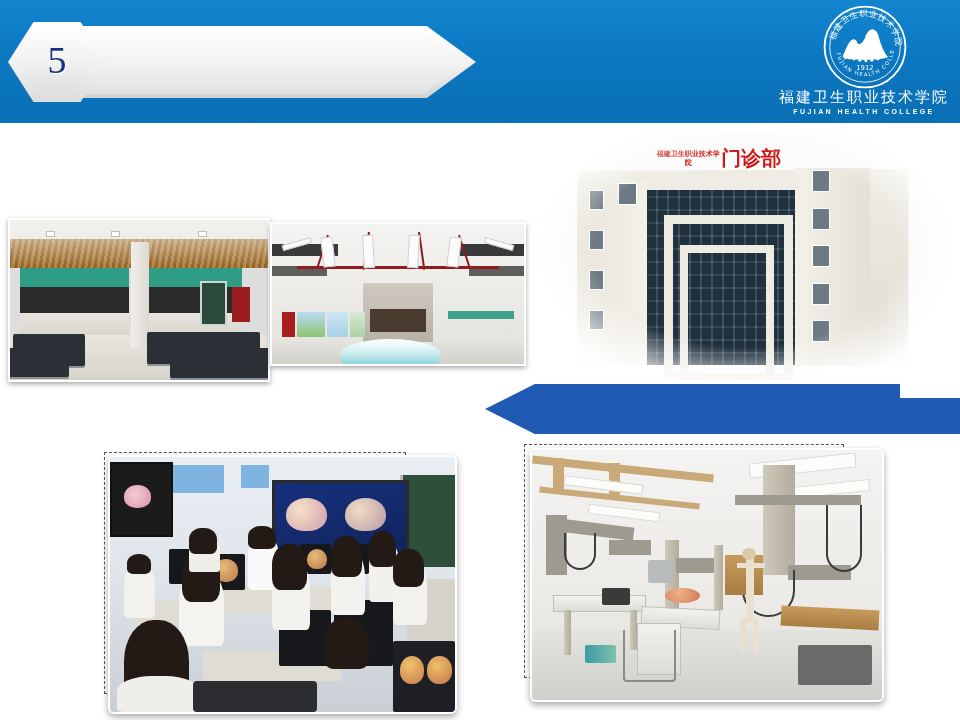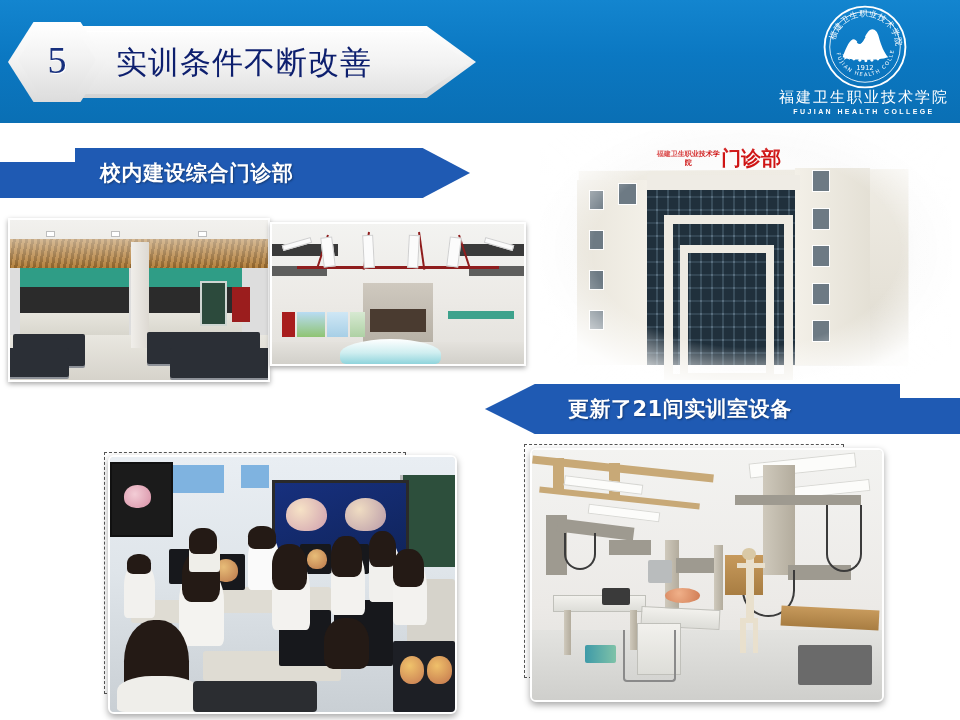--- a/index.html
+++ b/index.html
@@ -258,21 +258,20 @@
     <div class="title-plate">
       <div class="plate-bar"></div>
       <div class="plate-bar-inner"></div>
 
       <div class="plate-hex">
         <div class="plate-hex-in">
           <span class="plate-num">5</span>
         </div>
       </div>
 
-      <div class="plate-title">实训条件不断改善</div>
     </div>
 
     <div class="logo">
       <svg class="logo-mark" viewBox="0 0 100 100">
         <circle cx="50" cy="50" r="47" fill="none" stroke="#ffffff" stroke-width="2.2"></circle>
         <circle cx="50" cy="50" r="41" fill="none" stroke="#ffffff" stroke-width="1"></circle>
         <path d="M24 62 C30 44 36 36 41 44 C45 51 48 40 53 33 C58 26 64 30 66 38 C69 49 72 56 77 62 C66 66 34 66 24 62 Z" fill="#ffffff"></path>
         <path d="M41 44 C44 48 47 44 50 38" fill="none" stroke="#0b78c2" stroke-width="1.4"></path>
         <g fill="#ffffff">
           <polygon points="29,55 30.6,58.6 34.4,58.8 31.4,61.2 32.4,65 29,62.8 25.6,65 26.6,61.2 23.6,58.8 27.4,58.6"></polygon>
@@ -290,25 +289,20 @@
         </text>
         <text font-size="6" fill="#ffffff" font-family="DejaVu Sans, sans-serif" letter-spacing="1.6">
           <textPath href="#arcBot" startOffset="7%">FUJIAN HEALTH COLLEGE</textPath>
         </text>
       </svg>
       <div class="logo-cn">福建卫生职业技术学院</div>
       <div class="logo-en">FUJIAN HEALTH COLLEGE</div>
     </div>
   </div>
 
-  <div class="banner" id="banner1">
-    <div class="step"></div>
-    <div class="bar"></div>
-    <div class="label">校内建设综合门诊部</div>
-  </div>
 
   <div class="photo" id="photoA">
     <div class="hallA-floor"></div>
     <div class="hallA-ceil"></div>
     <div class="hallA-slats"></div>
     <div class="hallA-slats2"></div>
     <div class="hallA-counter" style="left:4%;width:42%;"></div>
     <div class="hallA-counter" style="left:52%;width:38%;"></div>
     <div class="hallA-glass" style="left:4%;width:42%;"></div>
     <div class="hallA-glass" style="left:52%;width:38%;"></div>
@@ -377,21 +371,20 @@
     <div class="win" style="left:66%;top:46%;width:4%;height:8%;"></div>
     <div class="win" style="left:66%;top:61%;width:4%;height:8%;"></div>
     <div class="win" style="left:66%;top:76%;width:4%;height:8%;"></div>
     <div class="bld-fade"></div>
   </div>
 
 
   <div class="banner" id="banner3">
     <div class="step"></div>
     <div class="bar"></div>
-    <div class="label">更新了21间实训室设备</div>
   </div>
 
   <div class="dashsel" style="left:104px;top:452px;width:300px;height:240px;"></div>
   <div class="dashsel" style="left:524px;top:444px;width:318px;height:232px;"></div>
 
   <div class="photo" id="photoD">
     <div class="cls-wall"></div>
     <div class="cls-blue1"></div>
     <div class="cls-blue2"></div>
     <div class="cls-green"></div>

